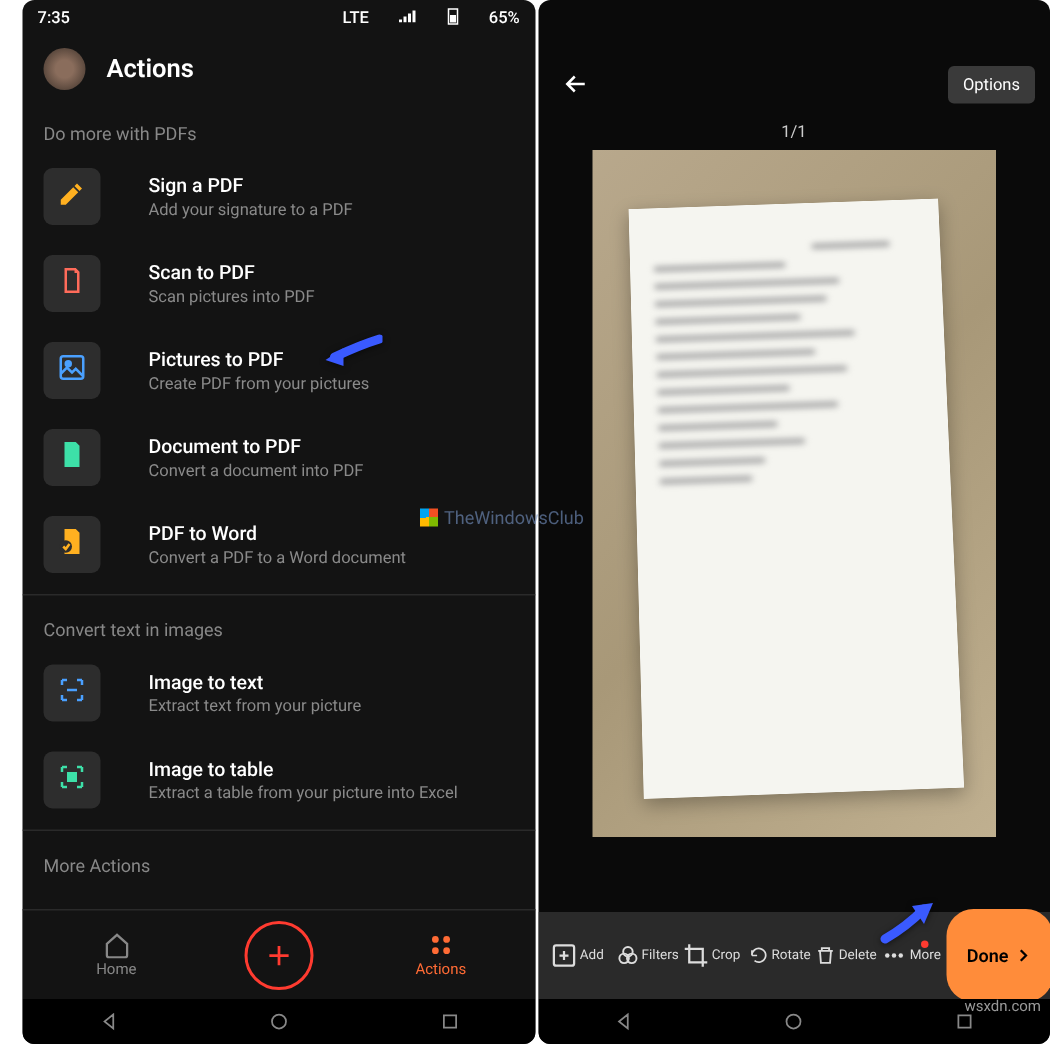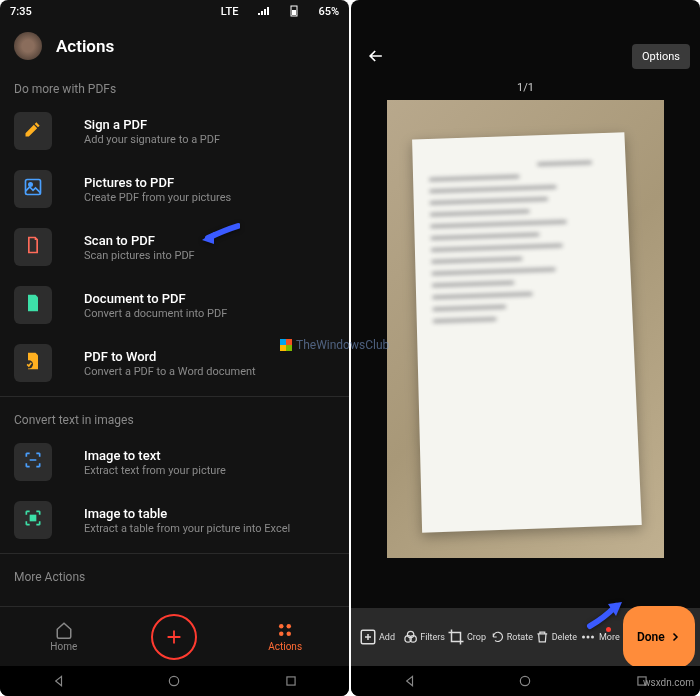--- a/index.html
+++ b/index.html
@@ -3,21 +3,21 @@
   <meta charset="utf-8">
   <style>
     * { margin: 0; padding: 0; box-sizing: border-box; }
     body {
       width: 700px; height: 696px;
       display: flex;
       font-family: -apple-system, Roboto, sans-serif;
       background: #fff;
       position: relative;
     }
-    .phone { width: 349px; height: 696px; background: #131313; color: #fff; position: relative; overflow: hidden; border-radius: 8px; }
+    .phone { width: 349px; height: 696px; background: #131313; color: #fff; position: relative; overflow: hidden; border-radius: 8px; margin-left: 15px; }
     .phone.right { margin-left: 2px; background: #0a0a0a; }
     
     
     .status-bar { height: 22px; display: flex; justify-content: space-between; align-items: center; padding: 2px 10px; font-size: 11px; font-weight: 500; }
     .status-right { display: flex; gap: 20px; }
     .header-left { display: flex; align-items: center; gap: 14px; padding: 10px 14px; }
     .avatar { width: 28px; height: 28px; border-radius: 50%; background: radial-gradient(circle, #8a6d5c 30%, #3a2f28 100%); }
     .page-title { font-size: 17px; font-weight: 600; }
     .section-header { font-size: 12px; color: #888; padding: 12px 14px 6px; }
     .list-item { display: flex; align-items: center; gap: 32px; padding: 10px 14px; position: relative; }
@@ -46,21 +46,21 @@
     .tool-item { display: flex; flex-direction: row; align-items: center; gap: 2px; font-size: 9px; color: #ddd; width: 42px; flex-shrink: 0; }
     .tool-item svg { width: 18px; height: 18px; }
     .more-dot { position: relative; }
     .more-dot::after { content: ''; position: absolute; top: -1px; right: 10px; width: 5px; height: 5px; background: #ff3b30; border-radius: 50%; }
     .done-btn { margin-left: auto; background: #ff8c3a; color: #000; padding: 24px 14px; border-radius: 18px; font-size: 12px; font-weight: 600; display: flex; align-items: center; gap: 4px; }
     
     
     .arrow { position: absolute; pointer-events: none; }
     .arrow svg { filter: drop-shadow(0 1px 2px rgba(0,0,0,0.5)); }
     
-    .watermark { position: absolute; bottom: 8px; right: 6px; font-size: 10px; color: #999; z-index: 100; }
+    .watermark { position: absolute; bottom: 19px; right: 6px; font-size: 10px; color: #999; z-index: 100; }
     .watermark-center { position: absolute; top: 338px; left: 280px; font-size: 12px; color: rgba(120,150,200,0.6); z-index: 50; display: flex; align-items: center; gap: 4px; }
     .wlogo { width: 12px; height: 12px; background: conic-gradient(#f25022 0 25%, #7fba00 0 50%, #ffb900 0 75%, #00a4ef 0 100%); }
   </style>
 </head>
 <body>
 
 <div class="phone left">
   <div class="status-bar">
     <span>7:35</span>
     <div class="status-right">
@@ -91,41 +91,41 @@
             </svg></span>
         </div>
       <div class="item-text">
           <div class="item-title">Sign a PDF</div>
           <div class="item-sub">Add your signature to a PDF</div>
         </div>
     </div>
 
     <div class="list-item">
       <div class="icon-box">
+          <span><svg viewBox="0 0 24 24" fill="#ff6b5a">
+              <path d="M6 2h9l3 3v17H6V2zm2 2v16h8V6h-2V4H8z"></path>
+            </svg></span>
+        </div>
+      <div class="item-text">
+          <div class="item-title">Scan to PDF</div>
+          <div class="item-sub">Scan pictures into PDF</div>
+        </div>
+    </div>
+
+    <div class="list-item">
+      <div class="icon-box">
           <span><svg viewBox="0 0 24 24" fill="none" stroke="#4aa0ff" stroke-width="2">
               <rect x="3" y="3" width="18" height="18" rx="2"></rect>
               <circle cx="9" cy="9" r="2" fill="#4aa0ff"></circle>
               <path d="M3 17l5-5 4 4 3-3 6 6"></path>
             </svg></span>
         </div>
       <div class="item-text">
           <div class="item-title">Pictures to PDF</div>
           <div class="item-sub">Create PDF from your pictures</div>
-        </div>
-    </div>
-
-    <div class="list-item">
-      <div class="icon-box">
-          <span><svg viewBox="0 0 24 24" fill="#ff6b5a">
-              <path d="M6 2h9l3 3v17H6V2zm2 2v16h8V6h-2V4H8z"></path>
-            </svg></span>
-        </div>
-      <div class="item-text">
-          <div class="item-title">Scan to PDF</div>
-          <div class="item-sub">Scan pictures into PDF</div>
         </div>
     </div>
 
     <div class="list-item">
       <div class="icon-box">
           <span><svg viewBox="0 0 24 24" fill="#3de0a8">
               <path d="M6 2h9l3 3v17H6V2z"></path>
             </svg></span>
         </div>
       <div class="item-text">

